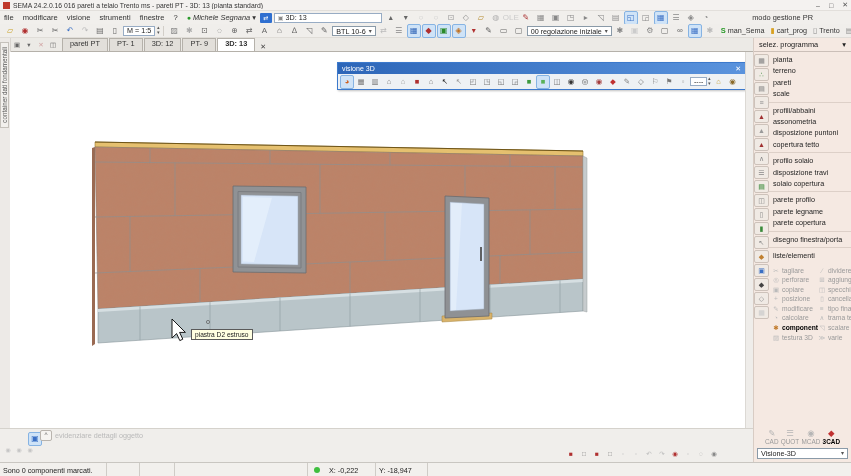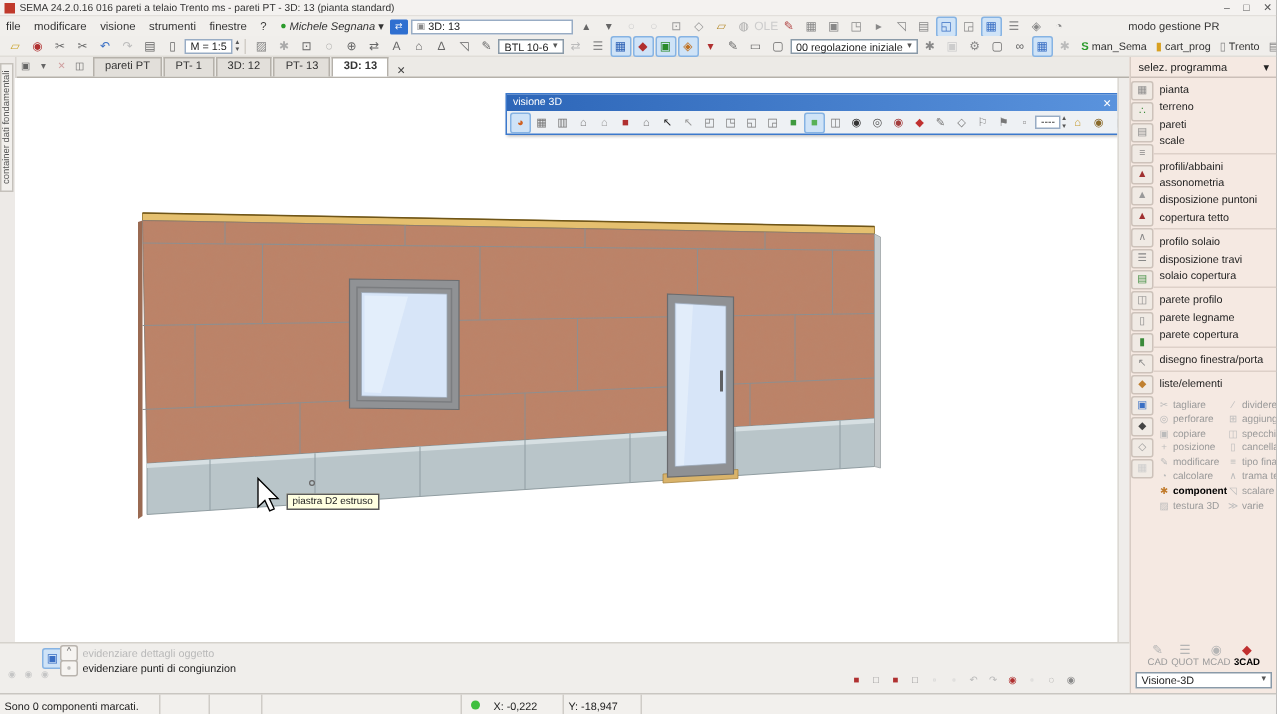--- a/index.html
+++ b/index.html
@@ -248,21 +248,21 @@
     <span class="tab">
           <span>pareti PT</span>
         </span>
         <span class="tab">
           <span>PT- 1</span>
         </span>
         <span class="tab">
           <span>3D: 12</span>
         </span>
         <span class="tab">
-          <span>PT- 13</span>
+          <span>PT- 9</span>
         </span>
         <span class="tab active">
           <span>3D: 13</span>
         </span>
       </span>
     <span class="tabclose">✕</span>
   </div>
 
   <div id="leftstrip">
     <div id="vtab">
@@ -551,24 +551,20 @@
     <span id="bp-circles">
         <span class="ti" style="width: 8px; height: 8px; font-size: 6px; color: rgb(197, 197, 197);">◉</span>
         <span class="ti" style="width: 8px; height: 8px; font-size: 6px; color: rgb(197, 197, 197);">◉</span>
         <span class="ti" style="width: 8px; height: 8px; font-size: 6px; color: rgb(197, 197, 197);">◉</span>
       </span>
     <div id="bp-rows">
       <div class="bp-row disabled">
         <span class="ti">^</span>
         <span>evidenziare dettagli oggetto</span>
       </div>
-      <div class="bp-row">
-        <span class="ti">▫</span>
-        <span>evidenziare punti di congiunzion</span>
-      </div>
     </div>
     <span id="bp-righticons">
 
     <span class="ti" style="width: 10px; height: 10px; font-size: 6.5px; color: rgb(176, 48, 48);">■</span>
         <span class="ti" style="width: 10px; height: 10px; font-size: 6.5px; color: rgb(136, 136, 136);">□</span>
         <span class="ti" style="width: 10px; height: 10px; font-size: 6.5px; color: rgb(176, 48, 48);">■</span>
         <span class="ti" style="width: 10px; height: 10px; font-size: 6.5px; color: rgb(136, 136, 136);">□</span>
         <span class="ti" style="width: 10px; height: 10px; font-size: 6.5px; color: rgb(204, 204, 204);">▫</span>
         <span class="ti" style="width: 10px; height: 10px; font-size: 6.5px; color: rgb(204, 204, 204);">▫</span>
         <span class="ti" style="width: 10px; height: 10px; font-size: 6.5px; color: rgb(187, 187, 187);">↶</span>

